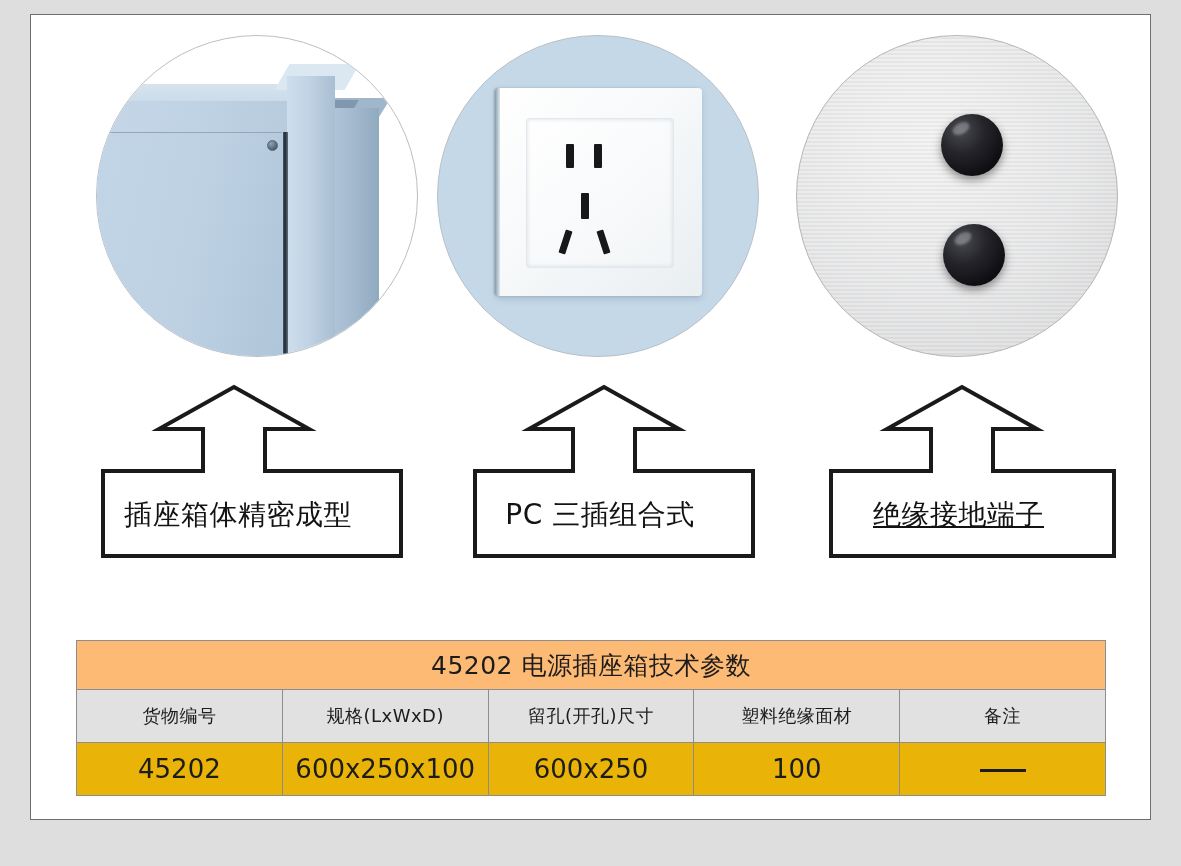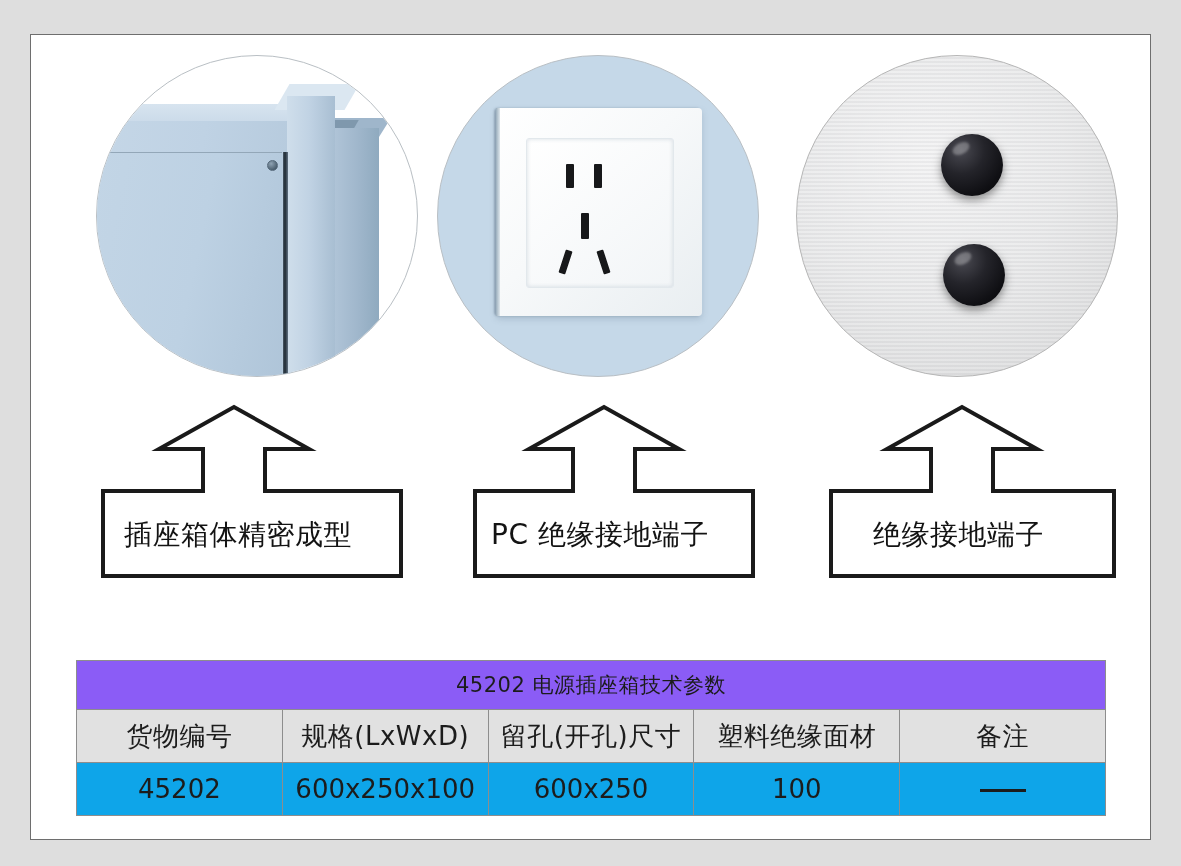--- a/index.html
+++ b/index.html
@@ -6,21 +6,21 @@
   body{
     width:1181px;height:866px;
     background:#dedede;
     font-family:"Liberation Sans","DejaVu Sans",sans-serif;
     overflow:hidden;
     position:relative;
   }
   
   #frame{
     position:absolute;
-    left:30px;top:34px;
+    left:30px;top:14px;
     width:1121px;height:806px;
     background:#ffffff;
     border:1px solid #6e6e6e;
     box-sizing:border-box;
   }
   #canvas{
     position:absolute;
     left:0;top:0;width:1119px;height:804px;
     background:#fff;
   }
@@ -142,43 +142,43 @@
     font-family:"DejaVu Sans","Liberation Sans",sans-serif;
     font-size:28px;color:#131313;line-height:1.28;
     letter-spacing:.5px;white-space:nowrap;
   }
 
   #callout-1{left:42px;top:368px;width:330px;height:175px;}
   #callout-2{left:414px;top:368px;width:310px;height:175px;}
   #callout-3{left:770px;top:368px;width:315px;height:175px;}
   #callout-1 .ctext{top:92px;height:80px;}
   #callout-2 .ctext{top:92px;height:80px;}
-  #callout-3 .ctext{top:92px;height:80px;}
+  #callout-3 .ctext{top:92px;height:80px;text-decoration:underline;}
 
   
   #spec-table{
     position:absolute;left:45px;top:625px;width:1030px;
     border-collapse:collapse;
     table-layout:fixed;
   }
   #spec-table td{
     border:1px solid #8d8d8d;
     text-align:center;
     font-family:"DejaVu Sans","Liberation Sans",sans-serif;
     color:#1c1c1c;
     padding:0;
   }
   #spec-table .tbl-title{
-    background:#8b5cf6;height:48px;font-size:21px;letter-spacing:.5px;
+    background:#fdba74;height:48px;font-size:25px;letter-spacing:.5px;
   }
   #spec-table .tbl-head td{
-    background:#e1e1e1;height:52px;font-size:26px;letter-spacing:.5px;
+    background:#e1e1e1;height:52px;font-size:18px;letter-spacing:.5px;
   }
   #spec-table .tbl-row td{
-    background:#0ea5e9;height:52px;font-size:26px;margin-top:24px;
+    background:#eab308;height:52px;font-size:26px;margin-top:24px;
   }
   .dash{display:inline-block;width:46px;height:3px;background:#1c1c1c;vertical-align:middle;}
 </style>
 </head>
 <body>
 
 <div id="frame">
   <div id="canvas">
 
     <div class="photo" id="photo-cabinet">
@@ -217,21 +217,21 @@
       <div class="ctext">
         <span>插座箱体精密成型</span>
       </div>
     </div>
 
     <div class="callout" id="callout-2">
       <svg width="310" height="175" viewBox="0 0 310 175">
         <path d="M 30 88 L 30 173 L 308 173 L 308 88 L 190 88 L 190 46 L 234 46 L 159 4 L 84 46 L 128 46 L 128 88 Z" fill="#ffffff" stroke="#1a1a1a" stroke-width="4" stroke-linejoin="miter"></path>
       </svg>
       <div class="ctext">
-        <span>PC 绝缘接地端子</span>
+        <span>PC 三插组合式</span>
       </div>
     </div>
 
     <div class="callout" id="callout-3">
       <svg width="315" height="175" viewBox="0 0 315 175">
         <path d="M 30 88 L 30 173 L 313 173 L 313 88 L 192 88 L 192 46 L 236 46 L 161 4 L 86 46 L 130 46 L 130 88 Z" fill="#ffffff" stroke="#1a1a1a" stroke-width="4" stroke-linejoin="miter"></path>
       </svg>
       <div class="ctext">
         <span>绝缘接地端子</span>
       </div>

